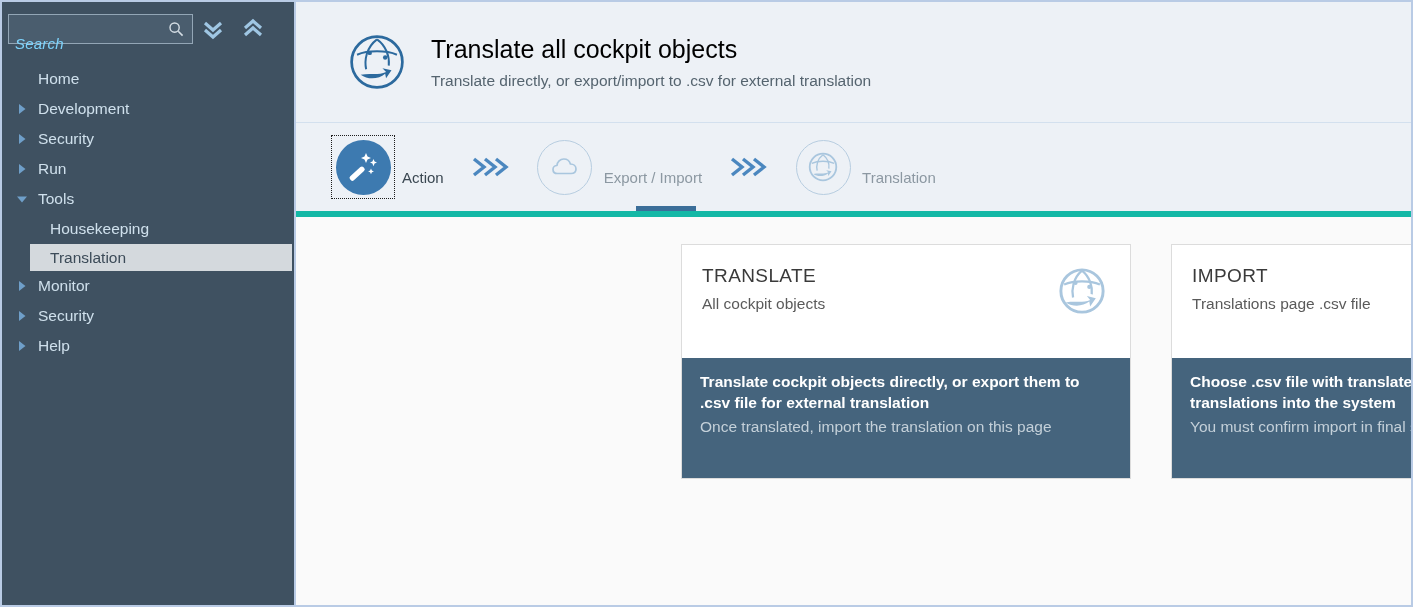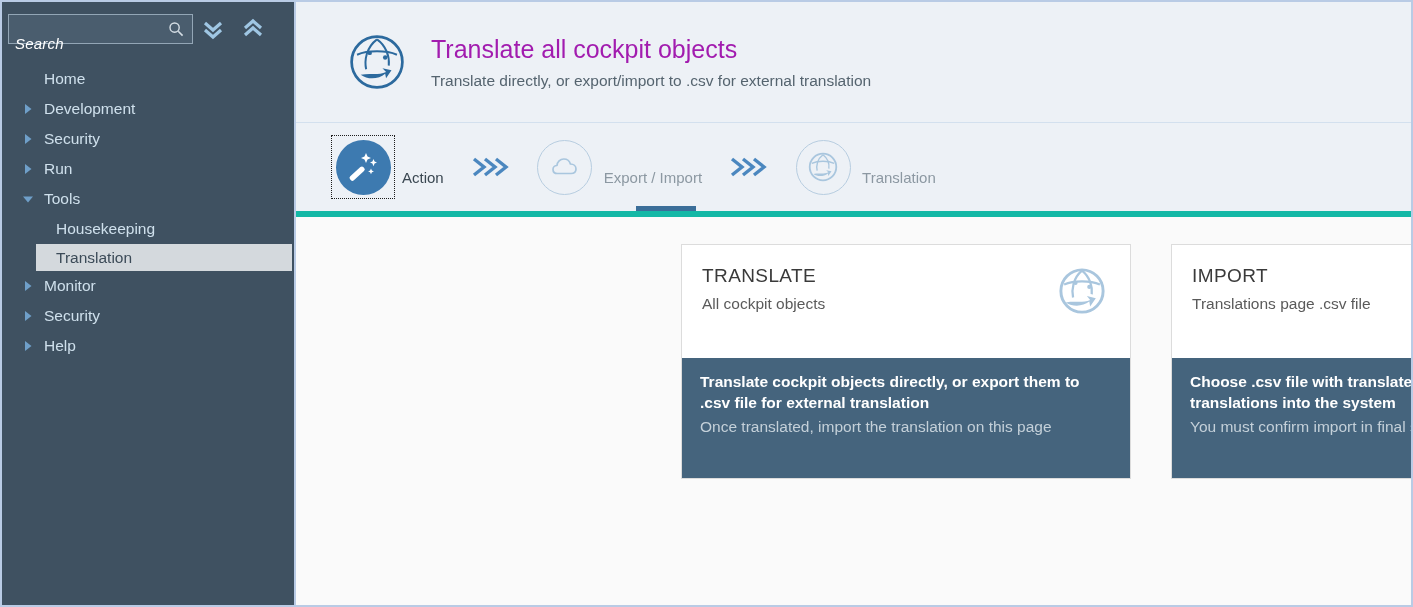--- a/index.html
+++ b/index.html
@@ -43,41 +43,40 @@
     height: 30px;
     background: #4a5d6e;
     border: 1px solid #93a6b6;
     display: flex;
     align-items: center;
     padding: 0 6px;
   }
   .search-text {
     font-style: italic;
     font-size: 15px;
-    color: #ffffff;
+    color: #7dd3fc;
     letter-spacing: .2px;
     margin-top: 29px;
   }
   .search-icon {
     position: absolute;
     right: 8px; top: 50%;
     transform: translateY(-50%);
     width: 16px; height: 16px;
     display: block;
   }
   .chev-btn {
     width: 40px; height: 40px;
     display: flex;
     align-items: center;
     justify-content: center;
   }
   .nav {
     padding-top: 8px;
     flex: 1 1 auto;
-    padding-left: 6px;
   }
   .nav-item {
     height: 30px;
     display: flex;
     align-items: center;
     padding-left: 14px;
     color: #cfe0ec;
     font-size: 15.5px;
     white-space: nowrap;
   }
@@ -121,21 +120,21 @@
     height: 121px;
     display: flex;
     align-items: center;
     padding-left: 52px;
     flex: none;
   }
   .header-icon { width: 58px; height: 58px; flex: none; }
   .header-texts { padding-left: 25px; }
   .header-title {
     font-size: 25px;
-    color: #a21caf;
+    color: #000000;
     line-height: 1.2;
     font-weight: normal;
   }
   .header-sub {
     font-size: 15.5px;
     color: #55646f;
     padding-top: 8px;
   }
 
   .stepper {

